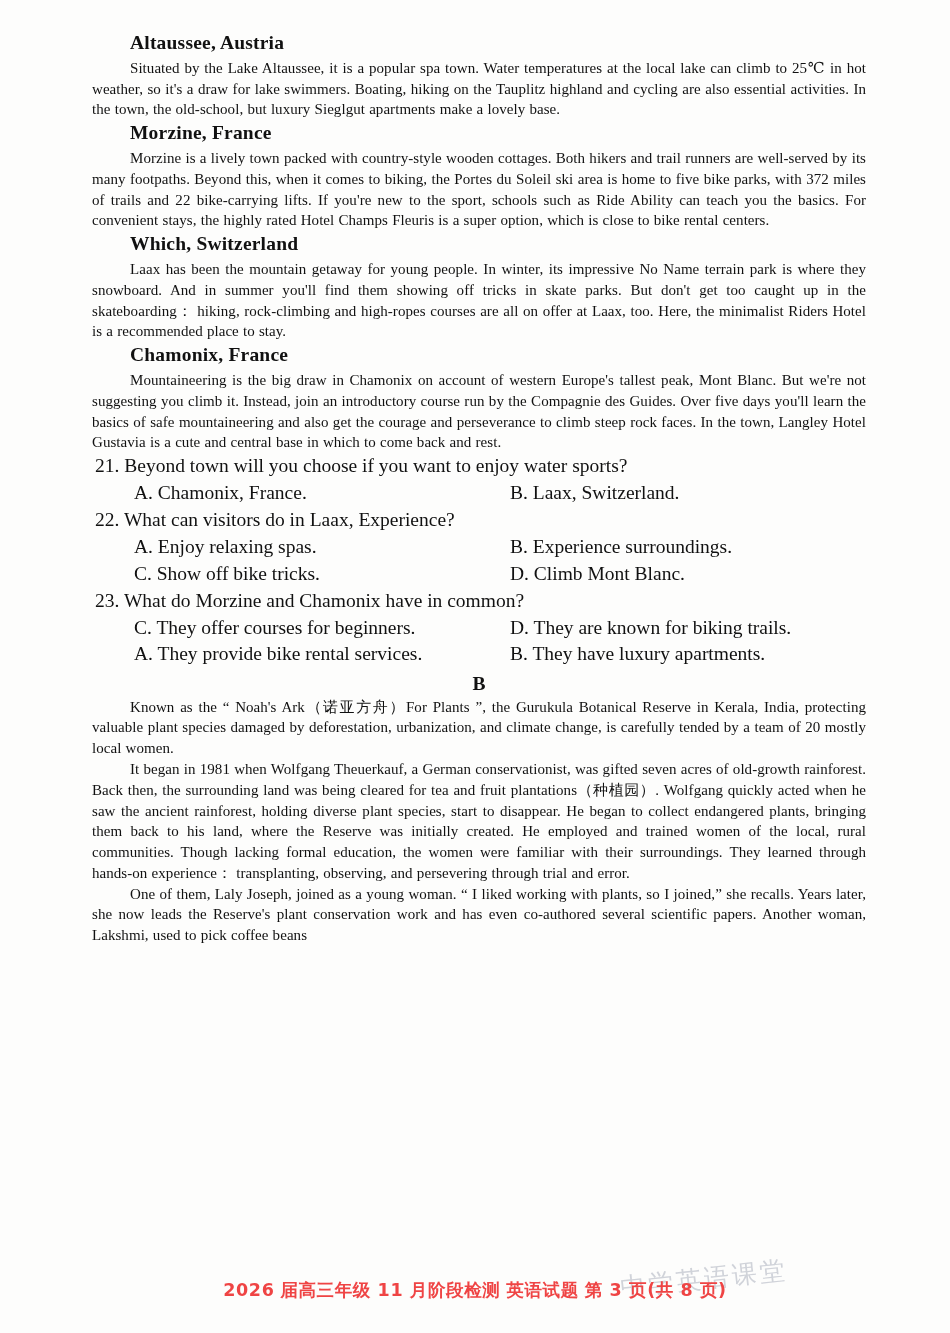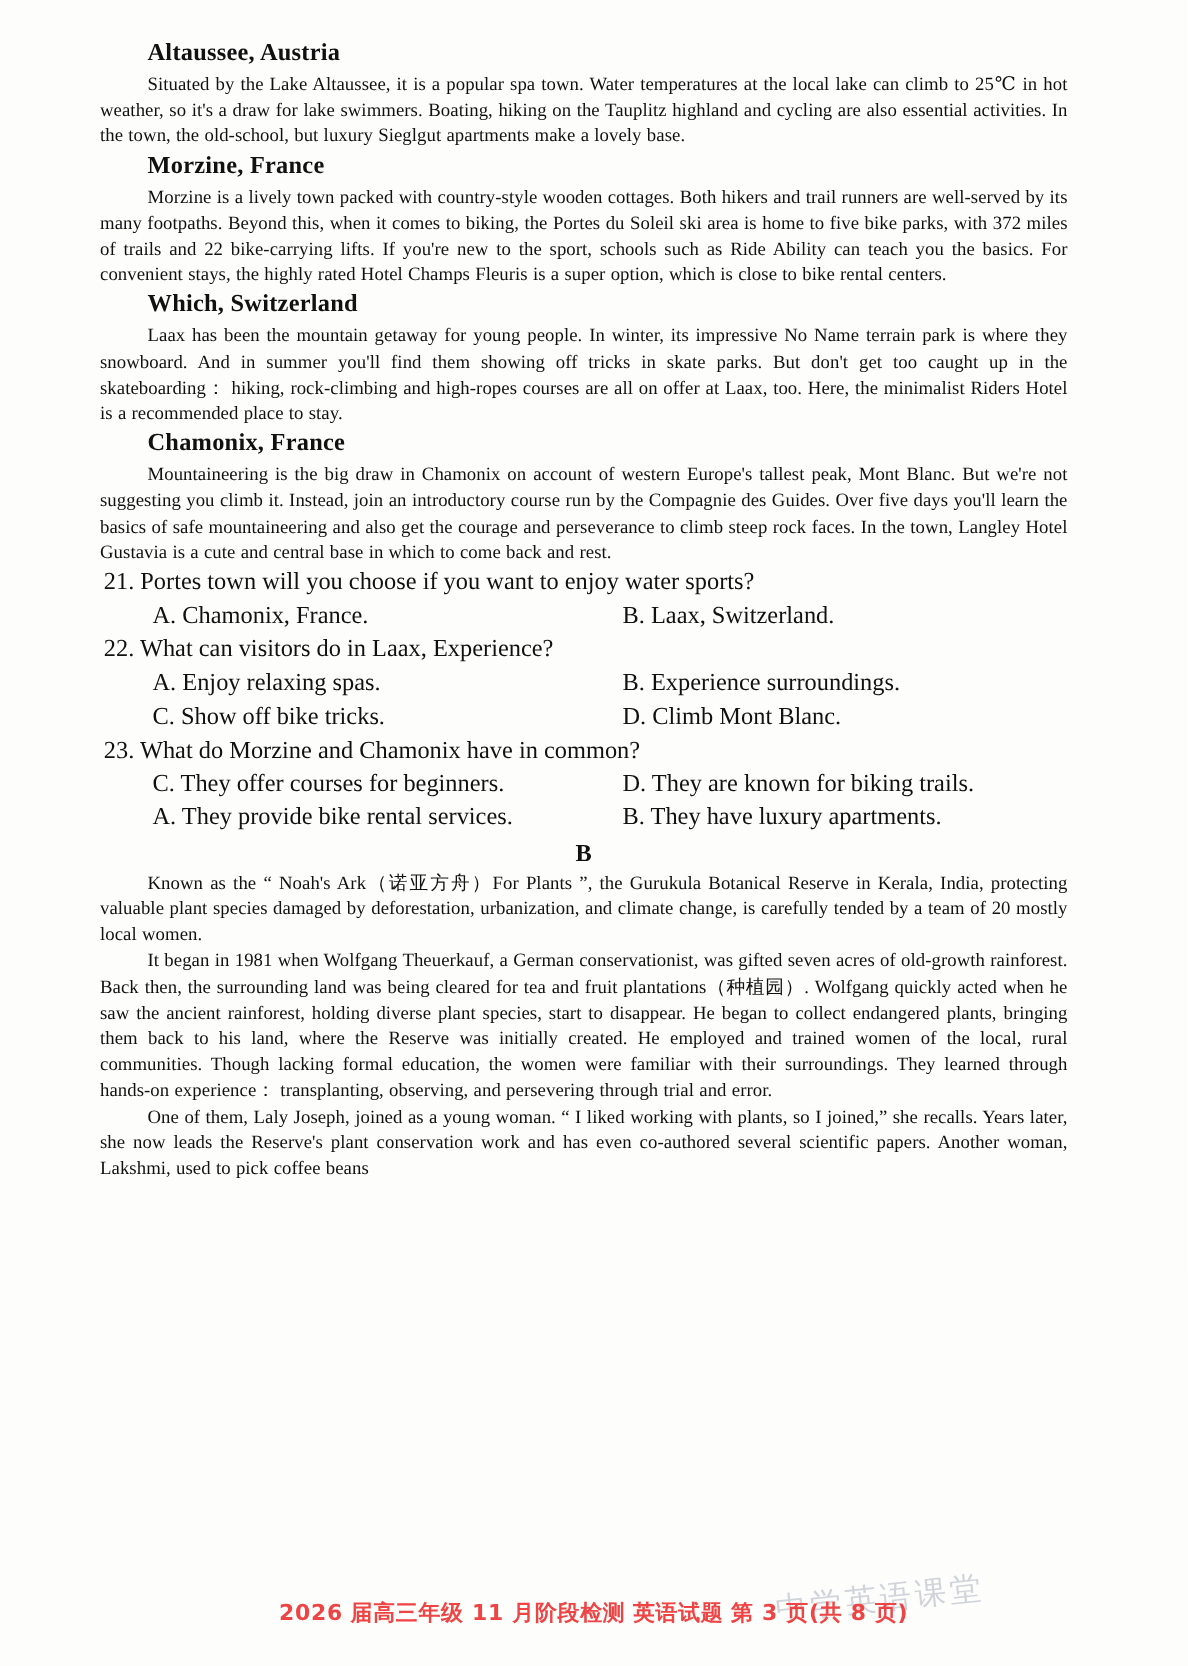--- a/index.html
+++ b/index.html
@@ -19,21 +19,21 @@
   .page {
     position: absolute;
     left: 0; top: 0;
     width: 950px;
     height: 1333px;
     background: #fdfdfc;
   }
 
   .content {
     position: absolute;
-    left: 80px;
+    left: 92px;
     top: 30px;
     width: 774px;
   }
 
   
   .subhead {
     font-weight: bold;
     font-size: 19.5px;
     line-height: 1.38;
     margin: 0 0 1px 0;
@@ -134,21 +134,21 @@
       <h3 class="subhead">Which, Switzerland</h3>
       <p class="para">Laax has been the mountain getaway for young people. In winter, its impressive No Name terrain park is where they snowboard. And in summer you'll find them showing off tricks in skate parks. But don't get too caught up in the skateboarding： hiking, rock-climbing and high-ropes courses are all on offer at Laax, too. Here, the minimalist Riders Hotel is a recommended place to stay.</p>
 
       <h3 class="subhead">Chamonix, France</h3>
       <p class="para">Mountaineering is the big draw in Chamonix on account of western Europe's tallest peak, Mont Blanc. But we're not suggesting you climb it. Instead, join an introductory course run by the Compagnie des Guides. Over five days you'll learn the basics of safe mountaineering and also get the courage and perseverance to climb steep rock faces. In the town, Langley Hotel Gustavia is a cute and central base in which to come back and rest.</p>
     </div>
 
     <div class="question">
       <p class="q-stem">
         <span class="q-num">21.</span>
-        <span>Portes town will you choose if you want to enjoy water sports?</span>
+        <span>Beyond town will you choose if you want to enjoy water sports?</span>
       </p>
       <div class="options">
         <span class="opt">A. Chamonix, France.</span>
         <span class="opt right">B. Laax, Switzerland.</span>
       </div>
     </div>
 
     <div class="question">
       <p class="q-stem">
         <span class="q-num">22.</span>

